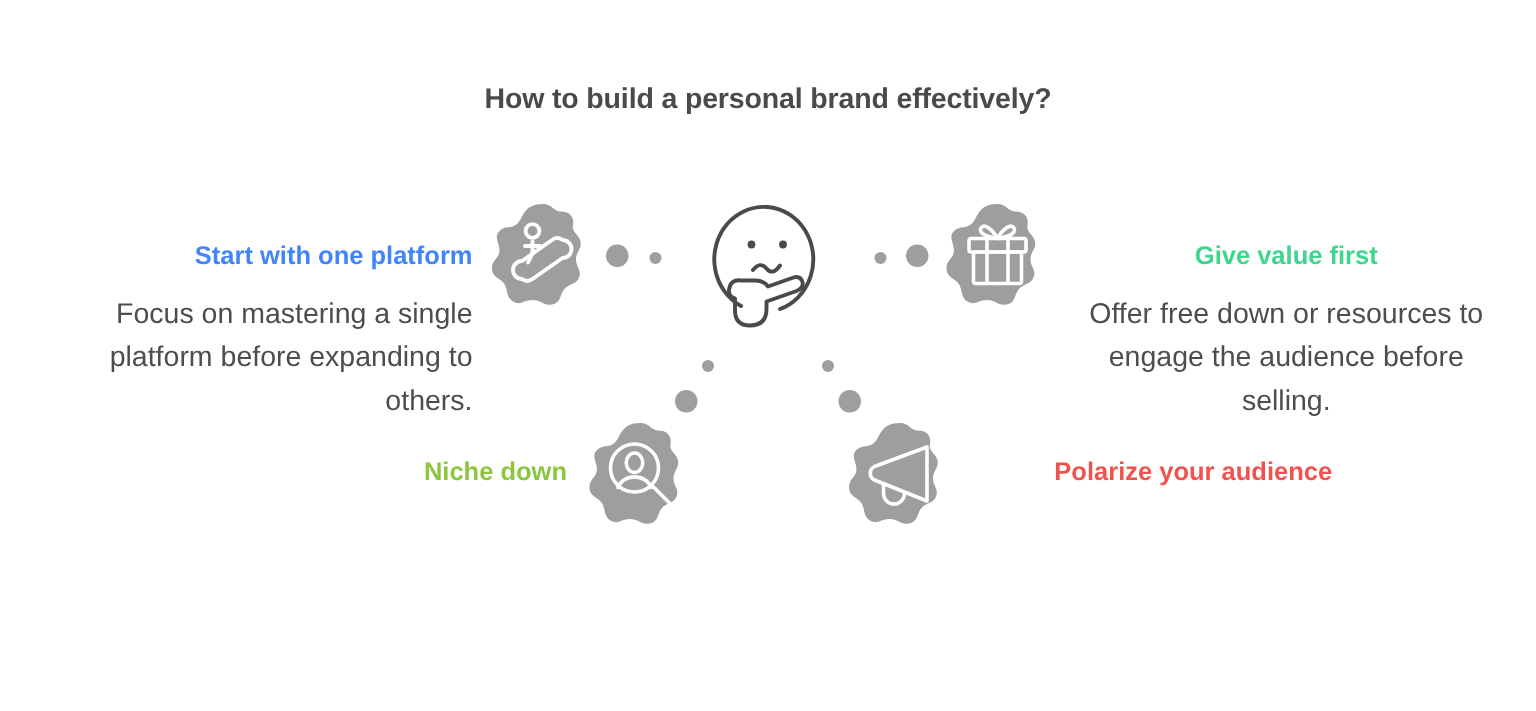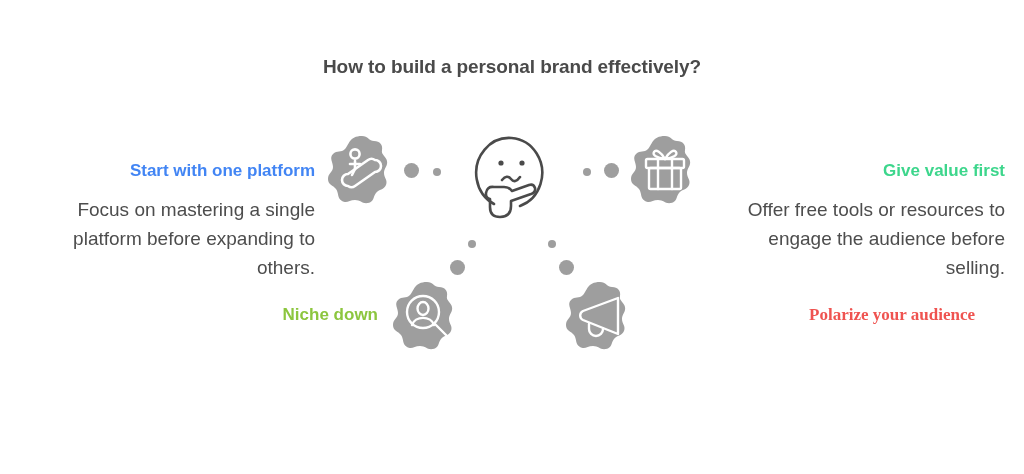--- a/index.html
+++ b/index.html
@@ -35,21 +35,21 @@
   .block { position:absolute; }
   .block .head {
     font-size:17px; font-weight:bold; line-height:1.3;
     white-space:nowrap;
   }
   .block .body {
     font-size:19px; color:#4d4d4d; line-height:1.52;
     margin-top:14px;
   }
   .block.right-align { text-align:right; }
-  .block.left-align  { text-align:right; }
+  .block.left-align  { text-align:center; }
 </style>
 </head>
 <body>
 
 <div class="canvas">
 
   <div class="title" style="color: rgb(74, 74, 74);">How to build a personal brand effectively?</div>
 
   <div class="thinker">
     <svg viewBox="0 0 100 92" xmlns="http://www.w3.org/2000/svg">
@@ -175,24 +175,24 @@
   <div class="dot" style="left: 548px; top: 240px; width: 8px; height: 8px; background: rgb(158, 158, 158);"></div>
   <div class="dot" style="left: 559px; top: 260px; width: 15px; height: 15px; background: rgb(158, 158, 158);"></div>
 
   <div class="block right-align" style="left:20px; top:160px; width:295px;">
     <div class="head" style="color:#4285F4;">Start with one platform</div>
     <div class="body" style="color: rgb(77, 77, 77);">Focus on mastering a single platform before expanding to others.</div>
   </div>
 
   <div class="block left-align" style="left:710px; top:160px; width:295px;">
     <div class="head" style="color:#3DD68C;">Give value first</div>
-    <div class="body" style="color: rgb(77, 77, 77);">Offer free tools or resources to engage the audience before selling.</div>
+    <div class="body" style="color: rgb(77, 77, 77);">Offer free down or resources to engage the audience before selling.</div>
   </div>
 
   <div class="block right-align" style="left:85px; top:304px; width:293px;">
     <div class="head" style="color:#8CC63E;">Niche down</div>
   </div>
 
-  <div class="block left-align" style="left:680px; top:304px; width:295px;font-family:Liberation Serif, serif;">
+  <div class="block left-align" style="left:648px; top:304px; width:295px;">
     <div class="head" style="color:#EF5350;">Polarize your audience</div>
   </div>
 
 </div>
 
 </body></html>

